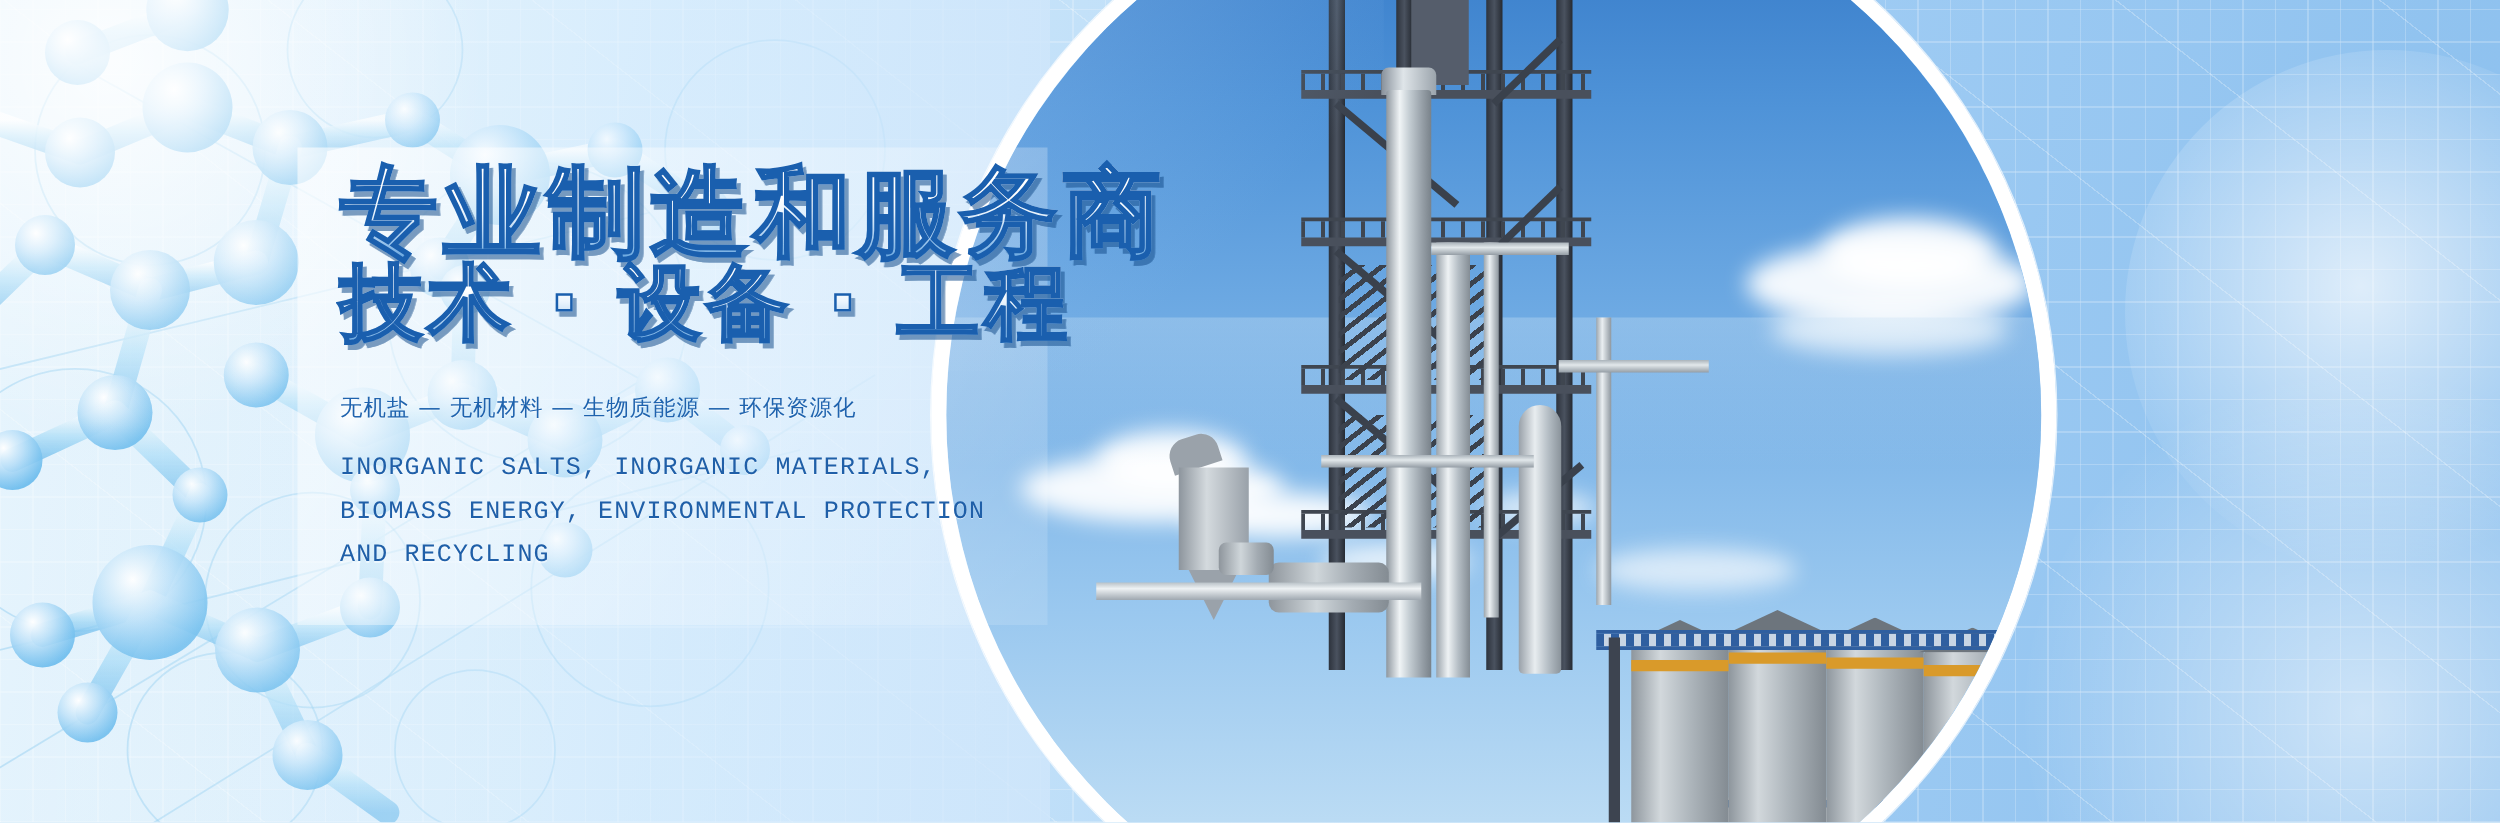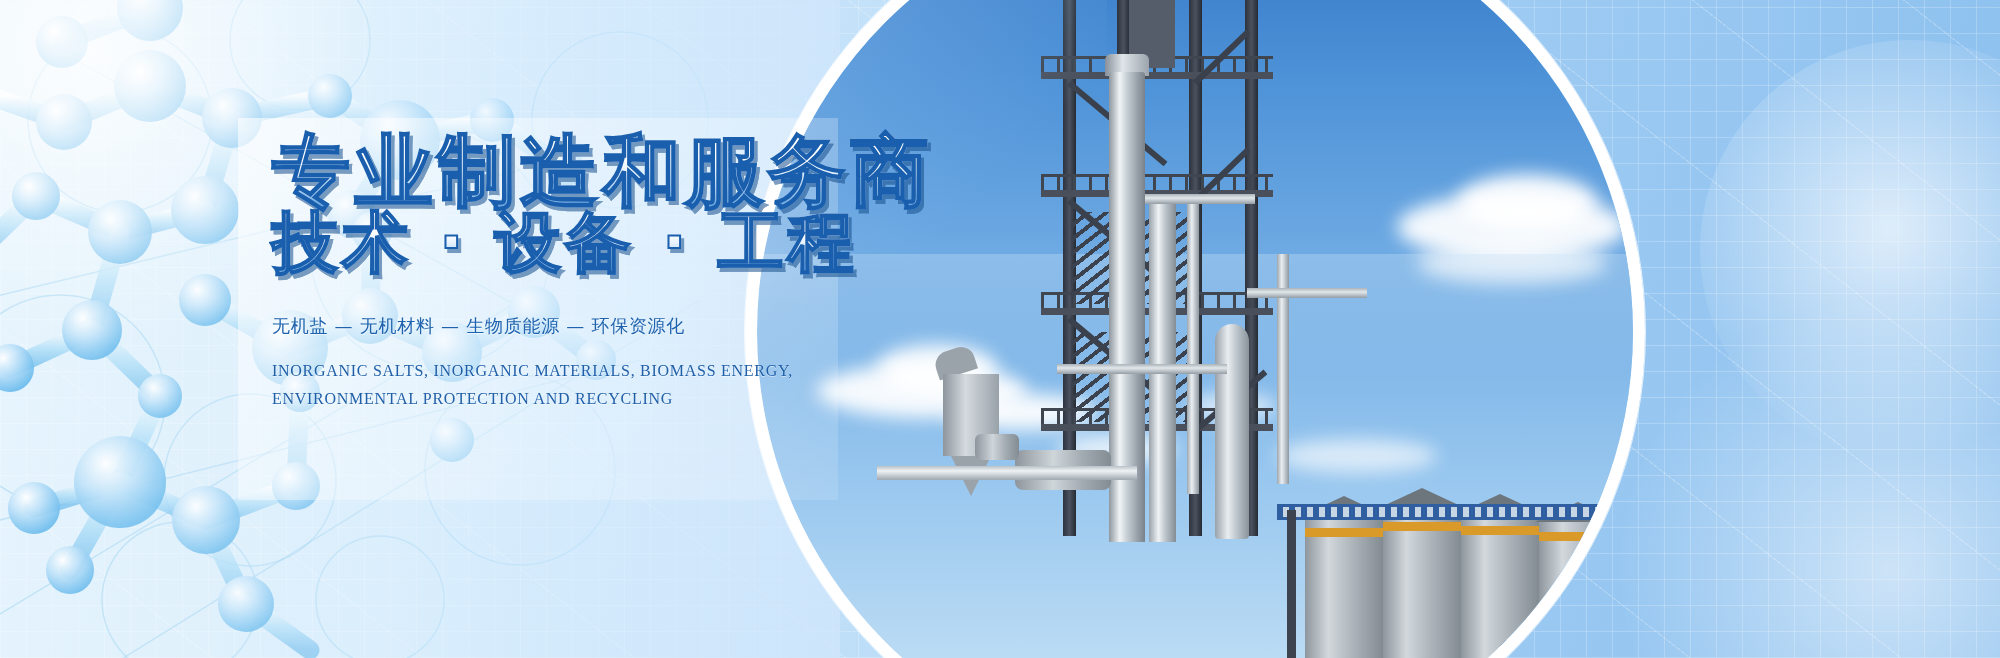--- a/index.html
+++ b/index.html
@@ -64,23 +64,23 @@
   .headline .l2 { font-size:78px; margin-top:4px; }
 
   .sub-cn {
     margin-top:38px;
     font-size:18px; color:#1f63ae; letter-spacing:.04em;
     font-family:"DejaVu Sans","Liberation Sans",sans-serif;
     text-shadow:0 1px 0 rgba(255,255,255,.55);
   }
   .sub-en {
     margin-top:19px;
-    font-size:16px; color:#1f5fa8; letter-spacing:.045em; line-height:1.75;
+    font-size:20px; color:#1f5fa8; letter-spacing:.045em; line-height:1.75;
     width:540px;
-    font-family:Liberation Serif, serif;
+    font-family:Liberation Mono, monospace;
     text-shadow:0 1px 0 rgba(255,255,255,.5);
   }
 
   
   .photo-ring {
     position:absolute; left:745px; top:-118px;
     width:900px; height:900px; border-radius:50%;
     border:12px solid #ffffff;
     box-shadow:0 0 0 1px rgba(255,255,255,.7);
     overflow:hidden;

